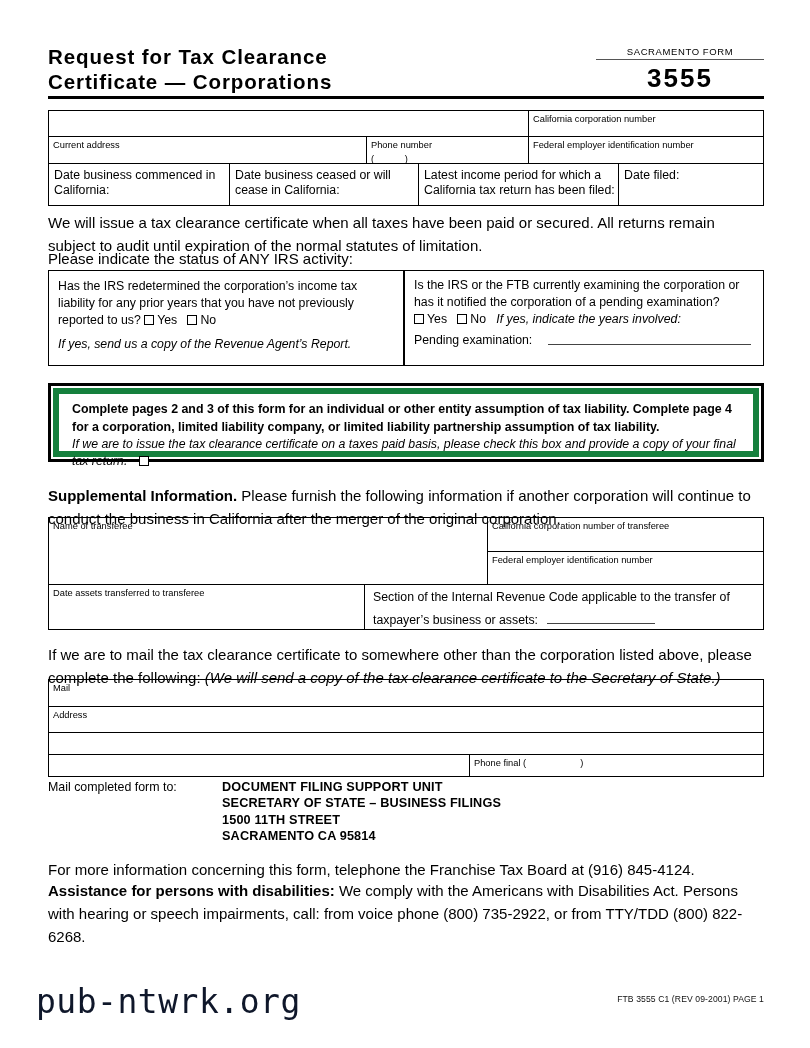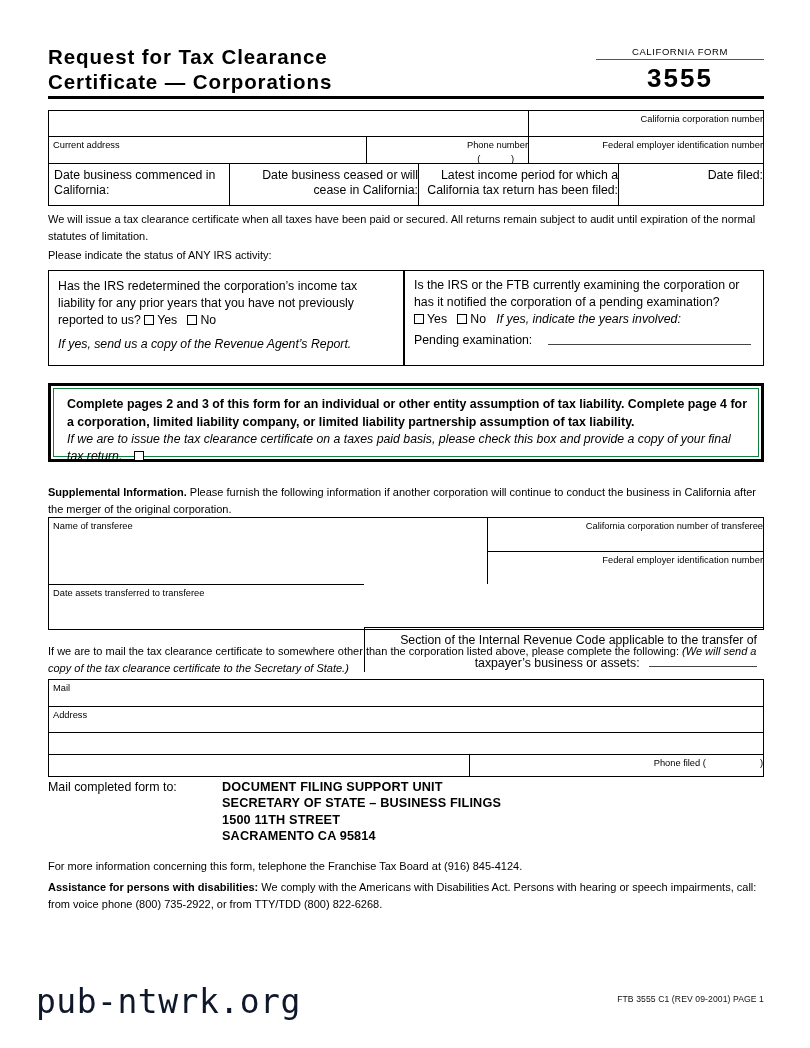--- a/index.html
+++ b/index.html
@@ -90,33 +90,33 @@
     padding: 3px 0 0 4px;
     white-space: nowrap;
   }
   .cell .lbl-big {
     font-size: 12.3px;
     line-height: 15px;
     display: block;
     padding: 4px 0 0 5px;
   }
   .bt { border-top: 1px solid #000; }
-  .bl { border-left: 1px solid #000; text-align: right; }
+  .bl { border-left: 1px solid #000; }
 
   .paren {
     font-size: 10px;
     padding-left: 6px;
     letter-spacing: 14px;
   }
 
   
   .para {
     position: absolute;
-    font-size: 11px;
-    line-height: 17px;
+    font-size: 15px;
+    line-height: 23px;
   }
   .para b { font-weight: bold; }
   .para i { font-style: italic; }
 
   
   .qbox {
     position: absolute;
     border: 1px solid #000;
     box-sizing: border-box;
     font-size: 12.3px;
@@ -149,21 +149,21 @@
 
   
   .instr-outer {
     position: absolute;
     border: 3px solid #000;
     box-sizing: border-box;
     padding: 2px;
     background: #fff;
   }
   .instr-inner {
-    border: 1px solid #15803d;
+    border: 6px solid #15803d;
     box-sizing: border-box;
     height: 100%;
     padding: 7px 10px 6px 13px;
   }
   .instr-b {
     font-size: 12.4px;
     font-weight: bold;
     line-height: 17.5px;
   }
   .instr-i {
@@ -208,21 +208,21 @@
 <body>
 
 <div class="page">
 
   <div class="header">
     <div class="title-block">
       <div class="title-line">Request for Tax Clearance</div>
       <div class="title-line">Certificate — Corporations</div>
     </div>
     <div class="formbox">
-      <span class="form-caption">CALIFORNIA FORM</span>
+      <span class="form-caption">SACRAMENTO FORM</span>
       <div class="form-number">3555</div>
     </div>
   </div>
   <div class="header-rule"></div>
 
   <div class="grid" style="left:48px; top:110px; width:716px; height:96px;">
 
     <div class="cell bl" style="left:479px; top:0; width:235px; height:25px;">
       <span class="lbl">California corporation number</span>
     </div>
@@ -297,21 +297,21 @@
     </div>
     <div class="cell bl" style="left:438px; top:0; width:276px; height:33px;">
       <span class="lbl">California corporation number of transferee</span>
     </div>
     <div class="cell bl bt" style="left:438px; top:33px; width:276px; height:33px;">
       <span class="lbl">Federal employer identification number</span>
     </div>
     <div class="cell bt" style="left:0; top:66px; width:315px; height:45px;">
       <span class="lbl">Date assets transferred to transferee</span>
     </div>
-    <div class="cell bt bl" style="left:315px; top:66px; width:399px; height:45px; padding:4px 6px 0 8px;margin-top:43px;">
+    <div class="cell bt bl" style="left:315px; top:66px; width:399px; height:45px; padding:4px 6px 0 8px;">
       <div style="font-size:12.3px; line-height:17px;">Section of the Internal Revenue Code applicable to the transfer of</div>
       <div style="font-size:12.3px; line-height:17px; margin-top:6px;">
         <span>taxpayer’s business or assets:</span>
         <span style="display:inline-block; width:108px; border-bottom:1px solid #444; margin-left:6px;"></span>
       </div>
     </div>
   </div>
 
   <div class="para" style="left:48px; top:643px; width:716px;">
     <span>If we are to mail the tax clearance certificate to somewhere other than the corporation listed above, please complete the following: </span><i>(We will send a copy of the tax clearance certificate to the Secretary of State.)</i>
@@ -320,21 +320,21 @@
   <div class="grid" style="left:48px; top:679px; width:716px; height:98px;">
     <div class="cell" style="left:0; top:0; width:714px; height:26px;">
       <span class="lbl">Mail</span>
     </div>
     <div class="cell bt" style="left:0; top:26px; width:714px; height:26px;">
       <span class="lbl">Address</span>
     </div>
     <div class="cell bt" style="left:0; top:52px; width:714px; height:22px;"></div>
     <div class="cell bt" style="left:0; top:74px; width:420px; height:22px;"></div>
     <div class="cell bt bl" style="left:420px; top:74px; width:294px; height:22px;">
-      <span class="lbl"><span>Phone filed (</span><span style="letter-spacing:0; padding-left:54px;">)</span></span>
+      <span class="lbl"><span>Phone final (</span><span style="letter-spacing:0; padding-left:54px;">)</span></span>
     </div>
   </div>
 
   <div class="mail-label" style="left:48px; top:780px;">Mail completed form to:</div>
   <div class="mail-addr" style="left:222px; top:779px;">
     <div>DOCUMENT FILING SUPPORT UNIT</div>
     <div>SECRETARY OF STATE – BUSINESS FILINGS</div>
     <div>1500 11TH STREET</div>
     <div>SACRAMENTO  CA    95814</div>
   </div>

